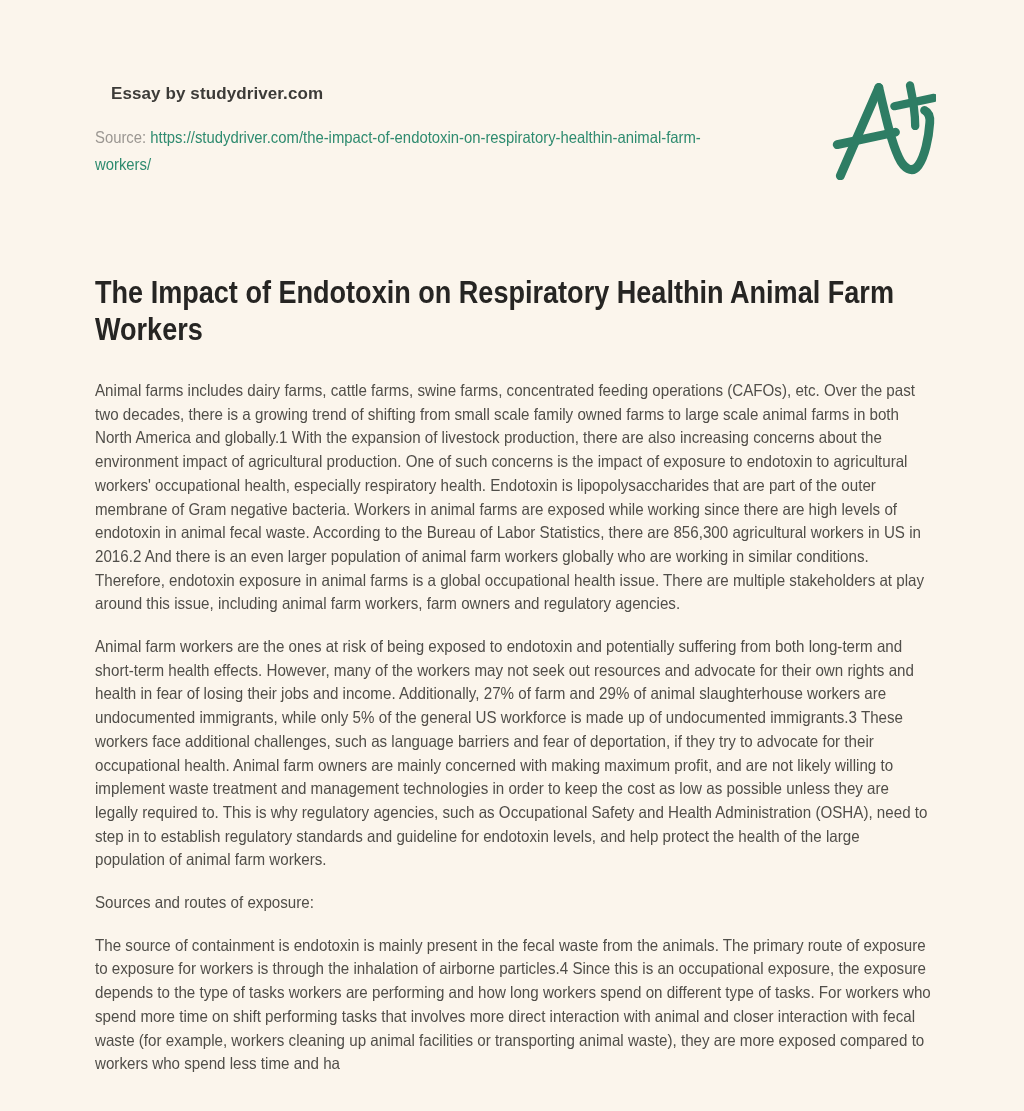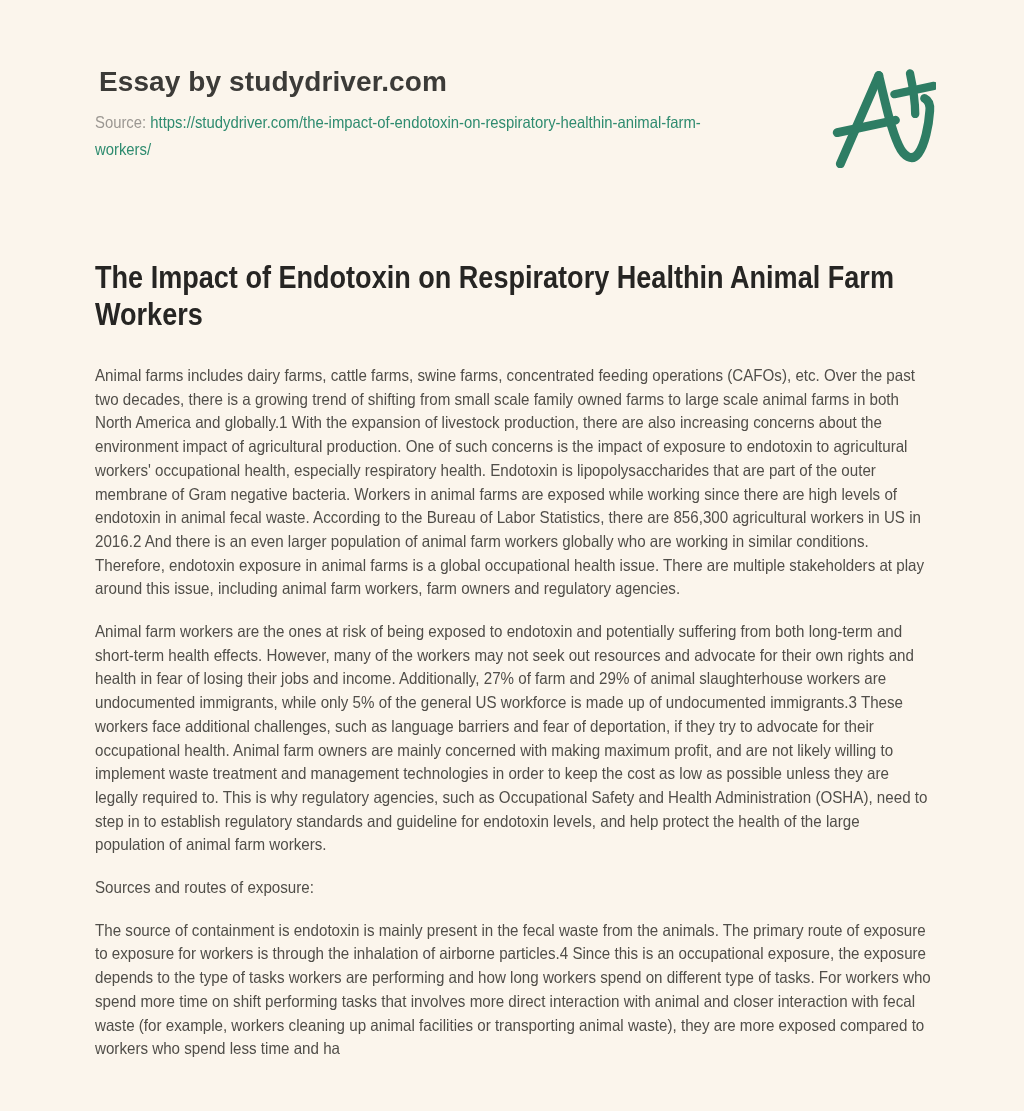--- a/index.html
+++ b/index.html
@@ -22,22 +22,22 @@
     background: #FBF5EC;
     overflow: hidden;
     position: relative;
   }
   
   .header {
     position: relative;
     width: 833px;
   }
   .byline {
-    margin: 4px;
-    font-size: 28px;
+    margin: 16px;
+    font-size: 17px;
     line-height: 28px;
     font-weight: 700;
     color: #3C3B38;
     letter-spacing: 0.1px;
   }
   .source {
     margin: 13px 0 0 0;
     width: 730px;
     transform: scaleX(0.90);
     transform-origin: 0 0;

